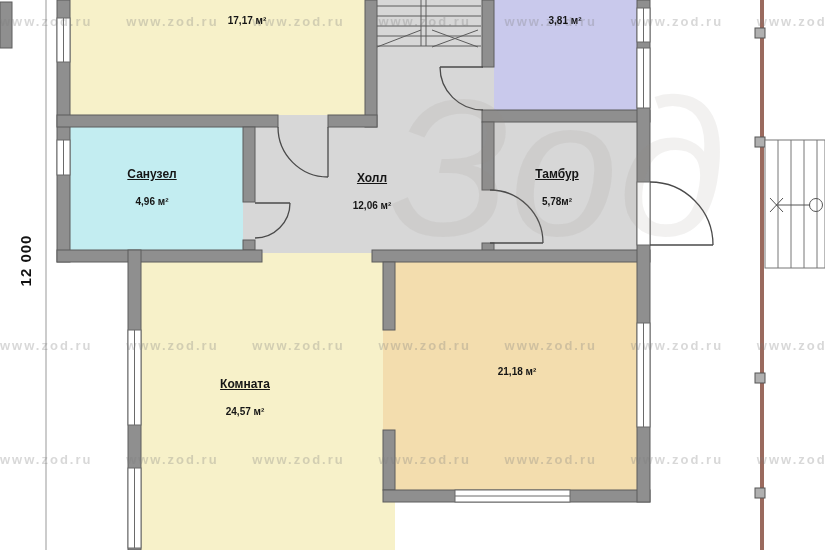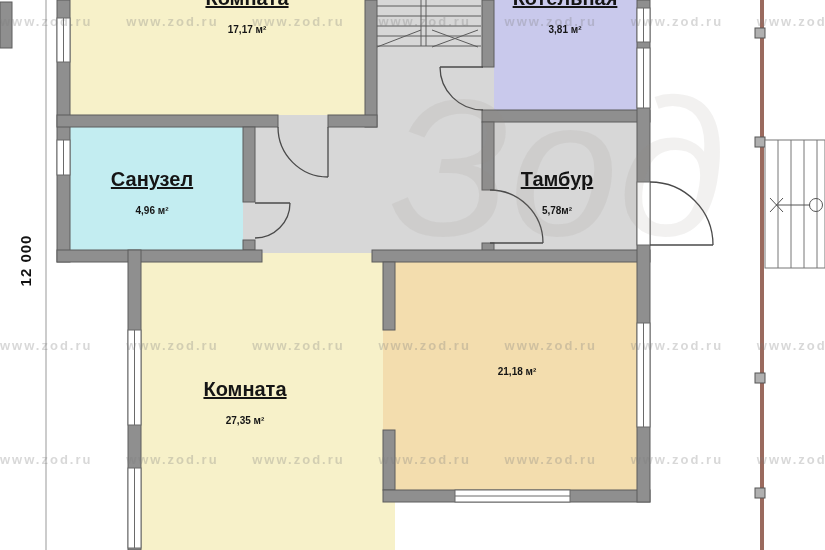--- a/index.html
+++ b/index.html
@@ -1,21 +1,21 @@
 <!DOCTYPE html>
 <html><head>
 <meta charset="utf-8">
 <style>
   html,body{margin:0;padding:0;background:#fff}
   .canvas{position:relative;width:825px;height:550px;background:#fff;overflow:hidden;
           font-family:"Liberation Sans",sans-serif}
   .plan-svg{position:absolute;left:0;top:0}
   .room-label{position:absolute;transform:translateX(-50%);text-align:center;color:#151515;
               font-weight:bold;line-height:1.15;white-space:nowrap;z-index:30}
-  .room-name{font-size:20px;text-decoration:underline}
+  .room-name{font-size:12px;text-decoration:underline}
   .room-area{font-size:10px;margin-top:14px}
   .wm-band{position:absolute;left:0;width:100%;height:18px;overflow:hidden;white-space:nowrap;
            font-size:13px;font-weight:bold;letter-spacing:2px;color:rgba(125,125,125,0.30);z-index:20}
   .wm-logo{position:absolute;left:390px;top:70px;font-family:Liberation Sans, sans-serif;font-style:italic;
            font-size:195px;color:rgba(150,140,133,0.12);line-height:1;z-index:10;pointer-events:none}
   .dim-label{position:absolute;left:-19px;top:252px;width:88px;text-align:center;
              transform:rotate(-90deg);font-size:15px;font-weight:bold;color:#111;
              letter-spacing:1px;z-index:30}
 </style>
 </head>
@@ -142,25 +142,29 @@
     <div class="room-area">17,17 м²</div>
   </div>
   <div class="room-label" style="left:565px;top:-13px">
     <div class="room-name">Котельная</div>
     <div class="room-area">3,81 м²</div>
   </div>
   <div class="room-label" style="left:152px;top:168px">
     <div class="room-name">Санузел</div>
     <div class="room-area">4,96 м²</div>
   </div>
+  <div class="room-label" style="left:372px;top:172px">
+    <div class="room-name">Холл</div>
+    <div class="room-area">12,06 м²</div>
+  </div>
   <div class="room-label" style="left:557px;top:168px">
     <div class="room-name">Тамбур</div>
     <div class="room-area">5,78м²</div>
   </div>
   <div class="room-label" style="left:245px;top:378px">
     <div class="room-name">Комната</div>
-    <div class="room-area">27,35 м²</div>
+    <div class="room-area">24,57 м²</div>
   </div>
   <div class="room-label" style="left:517px;top:352px">
     <div class="room-area">21,18 м²</div>
   </div>
 
 </div>
 
 </body></html>

